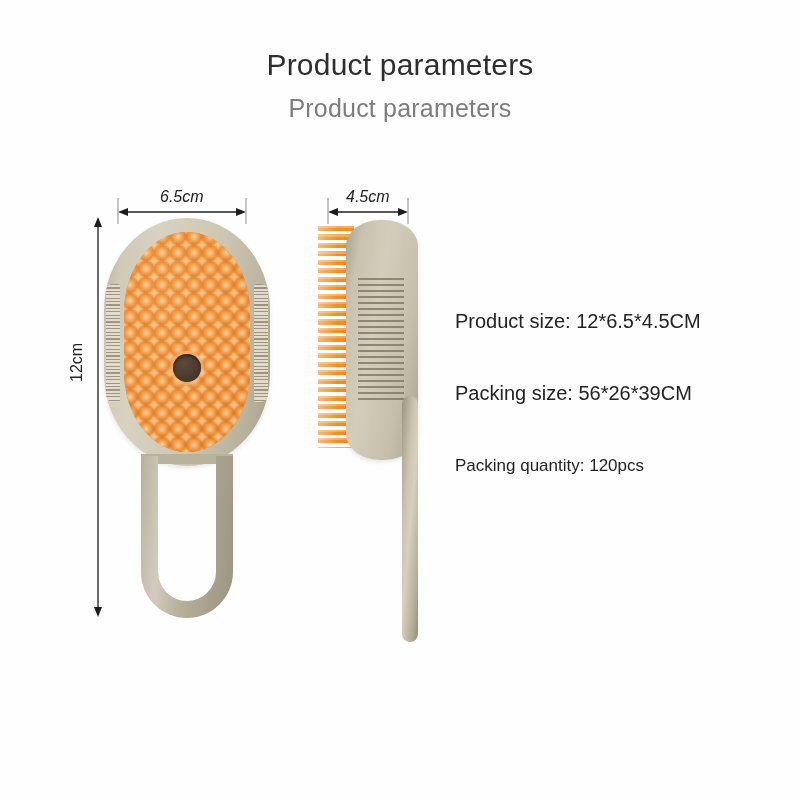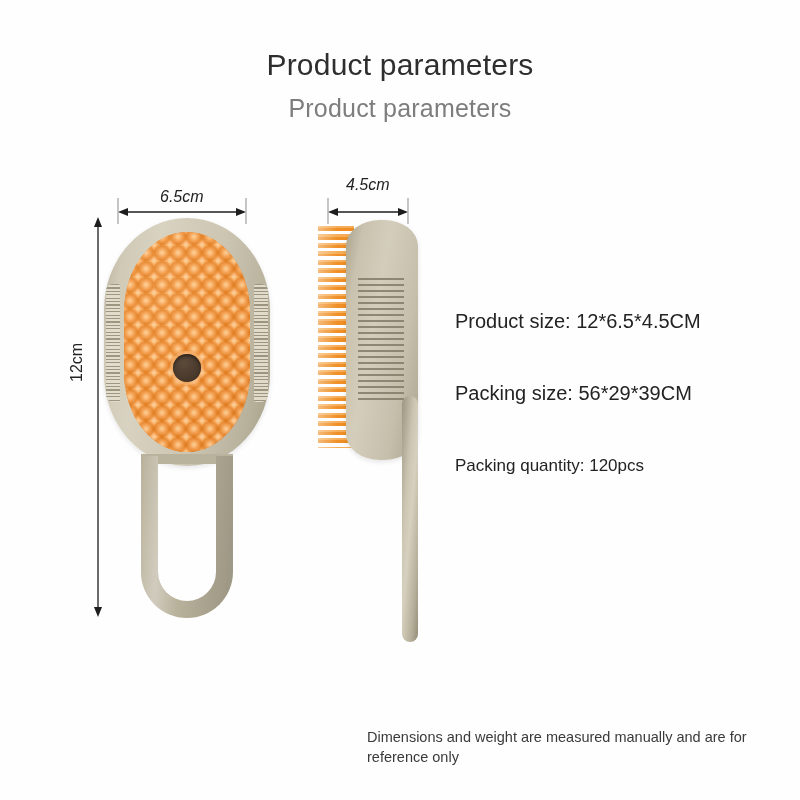--- a/index.html
+++ b/index.html
@@ -51,21 +51,21 @@
 
   
   .dim-label {
     position: absolute;
     font-size: 16px;
     color: #232323;
     white-space: nowrap;
     font-style: italic;
   }
   .dim-label-h-front { left: 160px; top: 188px; }
-  .dim-label-h-side  { left: 346px; top: 176px; }
+  .dim-label-h-side  { left: 346px; top: 188px; }
 
   .dim-label-v {
     position: absolute;
     left: 68px;
     top: 382px;
     font-size: 16px;
     color: #232323;
     white-space: nowrap;
     transform: rotate(-90deg);
     transform-origin: left top;
@@ -379,19 +379,18 @@
   <div class="side-view">
     <div class="side-bristles"></div>
     <div class="side-body">
       <div class="side-ribs"></div>
     </div>
     <div class="side-handle"></div>
   </div>
 
   <div class="specs">
     <div class="spec-item lg spec-1">Product size: 12*6.5*4.5CM</div>
-    <div class="spec-item lg spec-2">Packing size: 56*29*39CM</div>
+    <div class="spec-item lg spec-2">Packing size: 56*26*39CM</div>
     <div class="spec-item sm spec-3">Packing quantity: 120pcs</div>
   </div>
 
-  <div class="footer-note">Dimensions and weight are measured manually and are for reference only</div>
 
 </div>
 
 </body></html>

